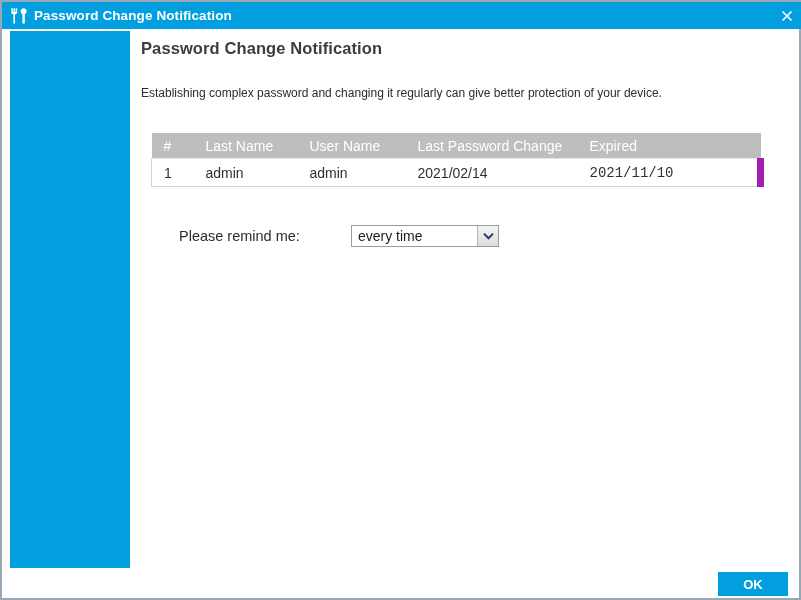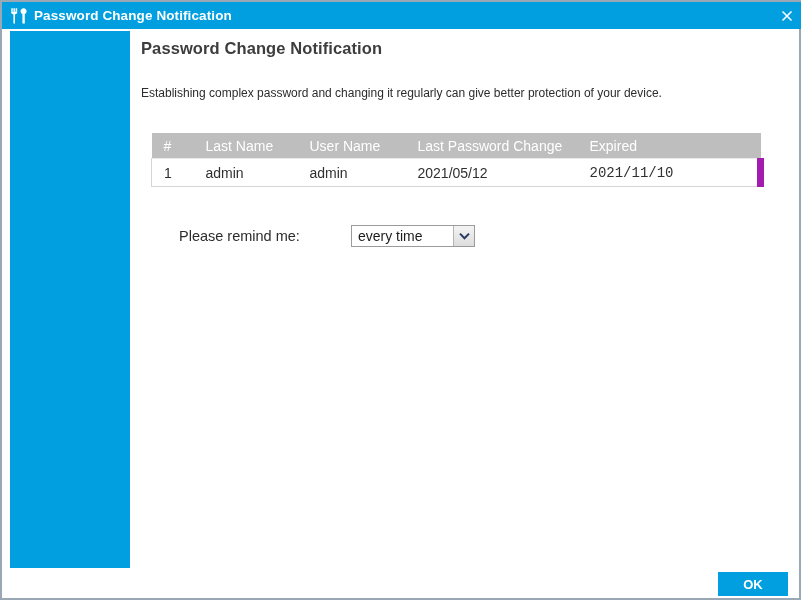--- a/index.html
+++ b/index.html
@@ -155,21 +155,21 @@
   }
   .remind-label {
     font-size: 14.5px;
     color: #2c2c2c;
     width: 172px;
     flex: 0 0 auto;
     margin-left: 28px;
   }
   .remind-select {
     position: relative;
-    width: 124px;
+    width: 148px;
     height: 22px;
     background: #ffffff;
     border: 1px solid #9b9b9b;
     box-sizing: border-box;
     display: flex;
     align-items: center;
     cursor: pointer;
   }
   .remind-value {
     font-size: 14px;
@@ -251,21 +251,21 @@
             <th class="c-type">User Name</th>
             <th class="c-last">Last Password Change</th>
             <th class="c-exp">Expired</th>
           </tr>
         </thead>
         <tbody>
           <tr>
             <td class="c-num">1</td>
             <td class="c-user">admin</td>
             <td class="c-type">admin</td>
-            <td class="c-last">2021/05/12</td>
+            <td class="c-last">2021/02/14</td>
             <td class="c-exp">2021/11/10</td>
           </tr>
         </tbody>
       </table>
     </div>
 
     <div class="remind-row">
       <span class="remind-label">Please remind me:</span>
       <div class="remind-select">
         <span class="remind-value">every time</span>

